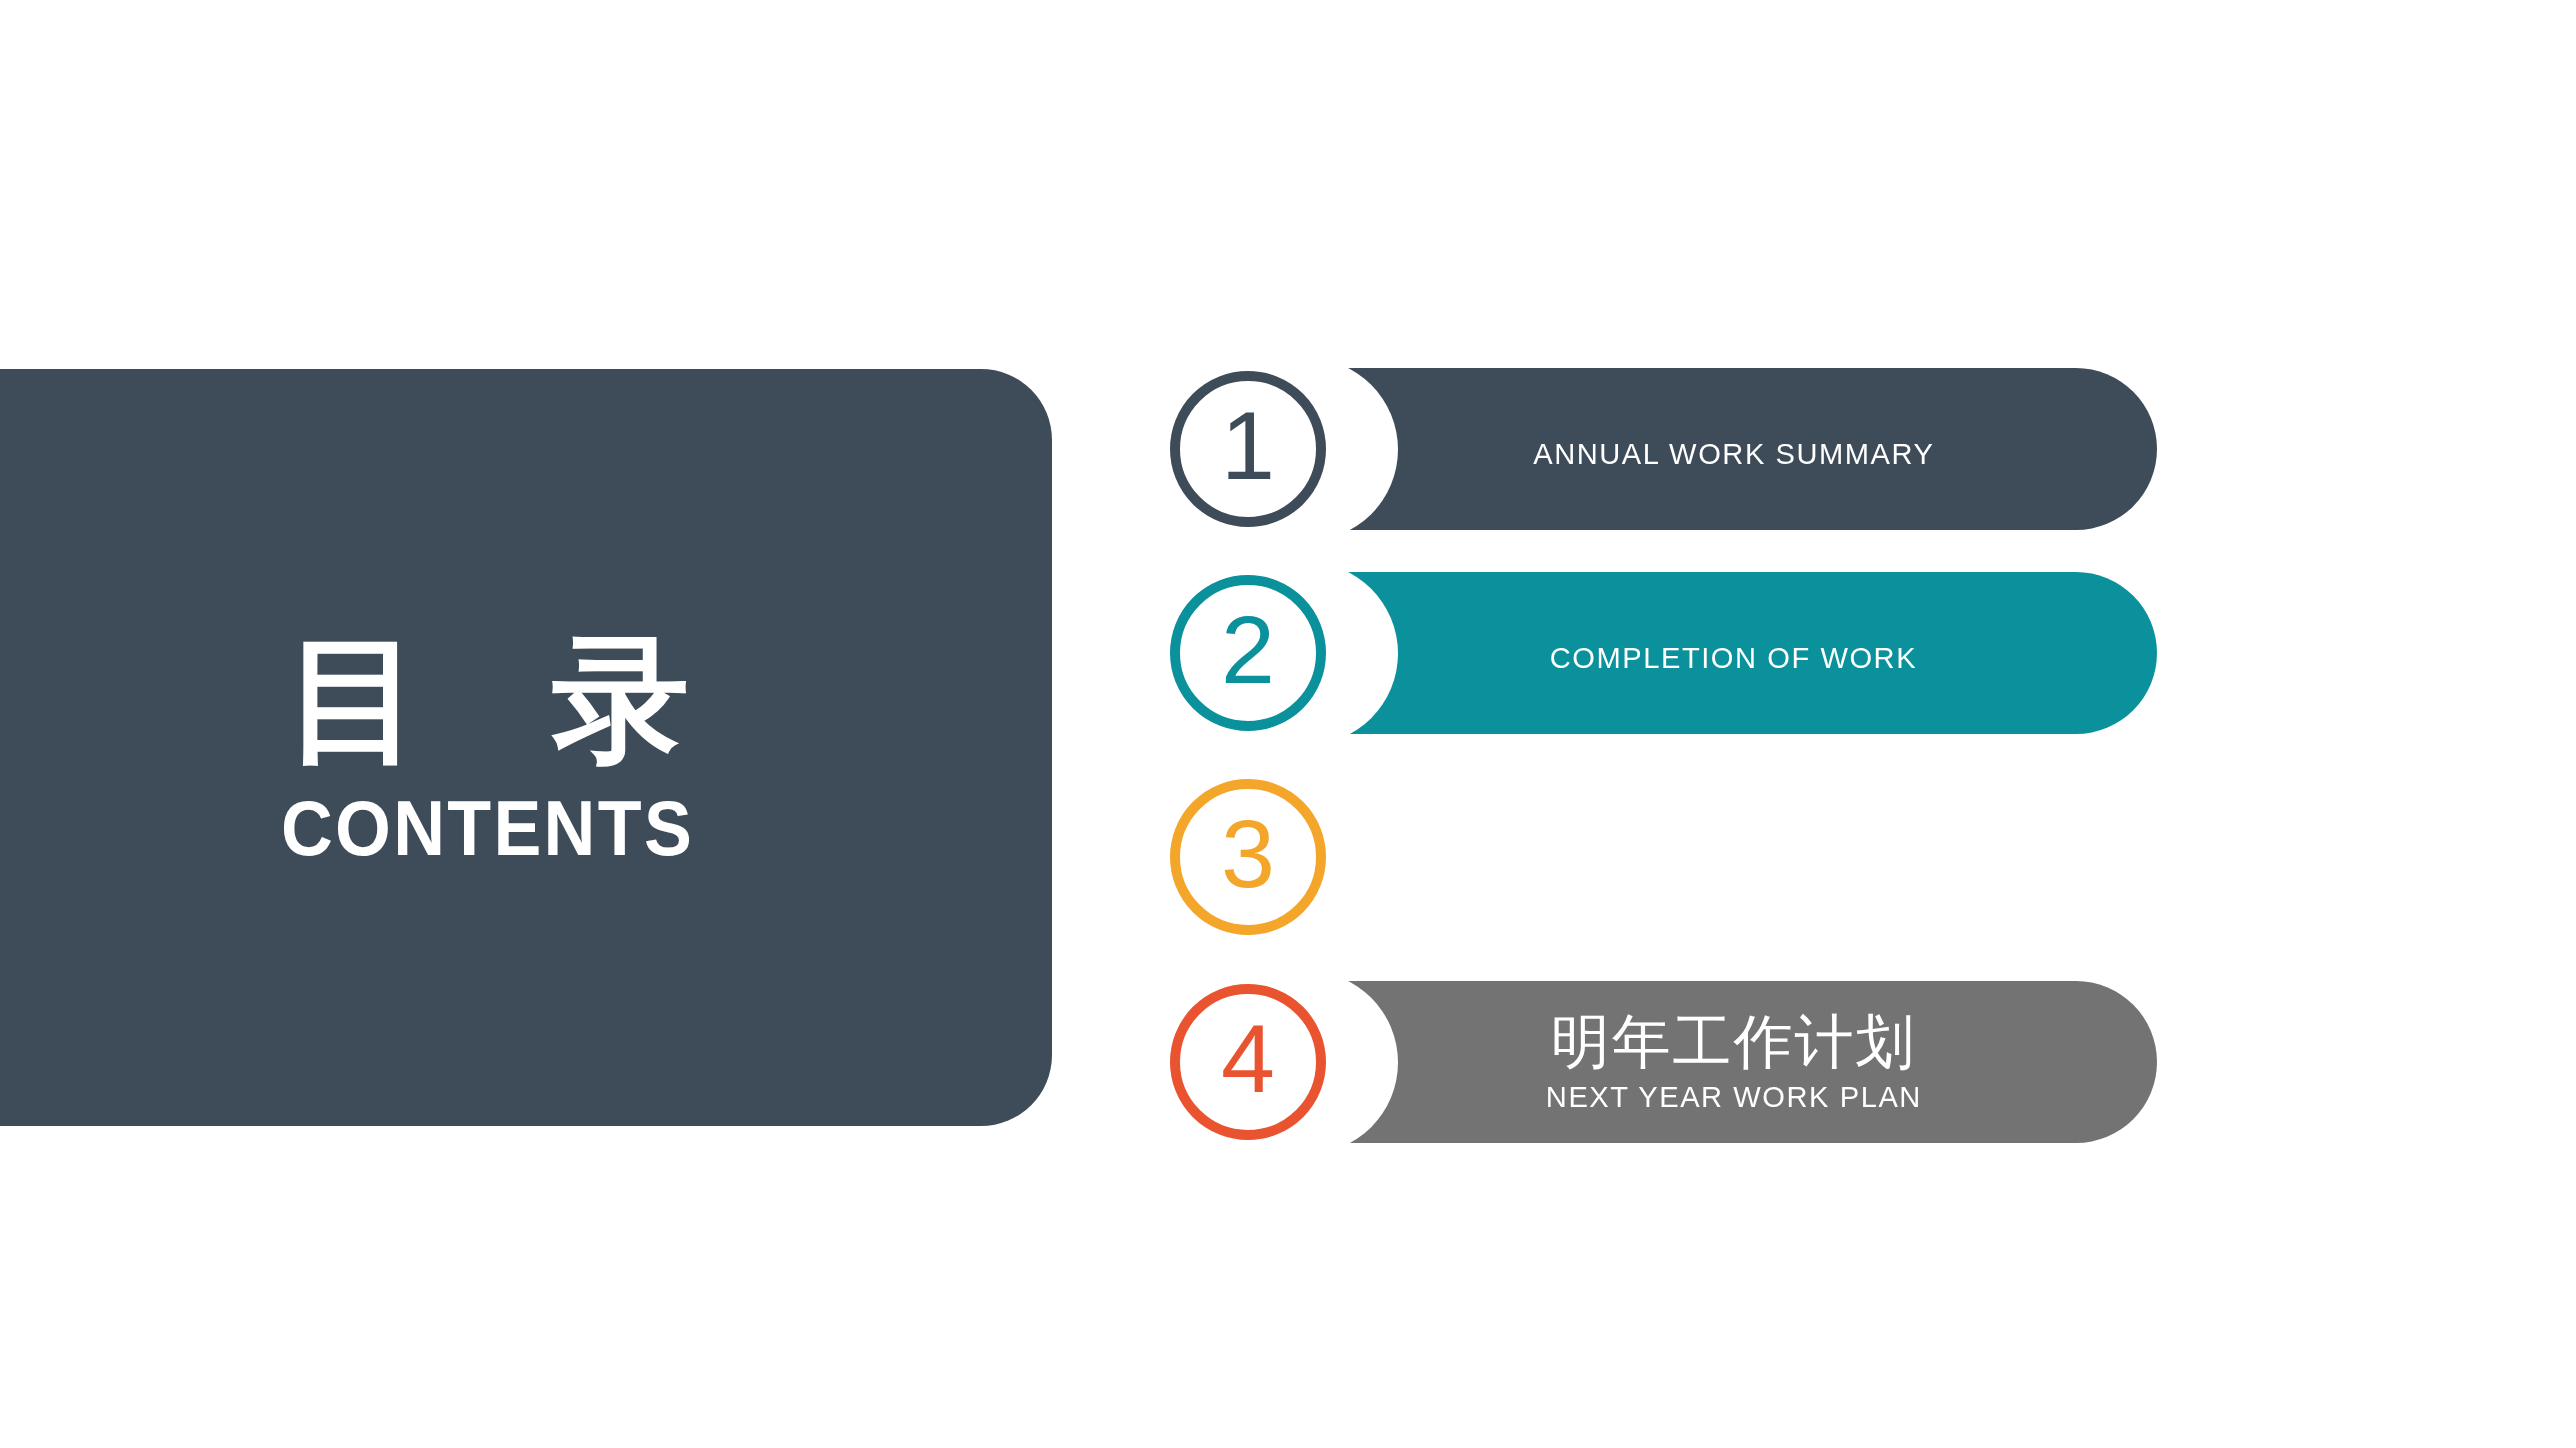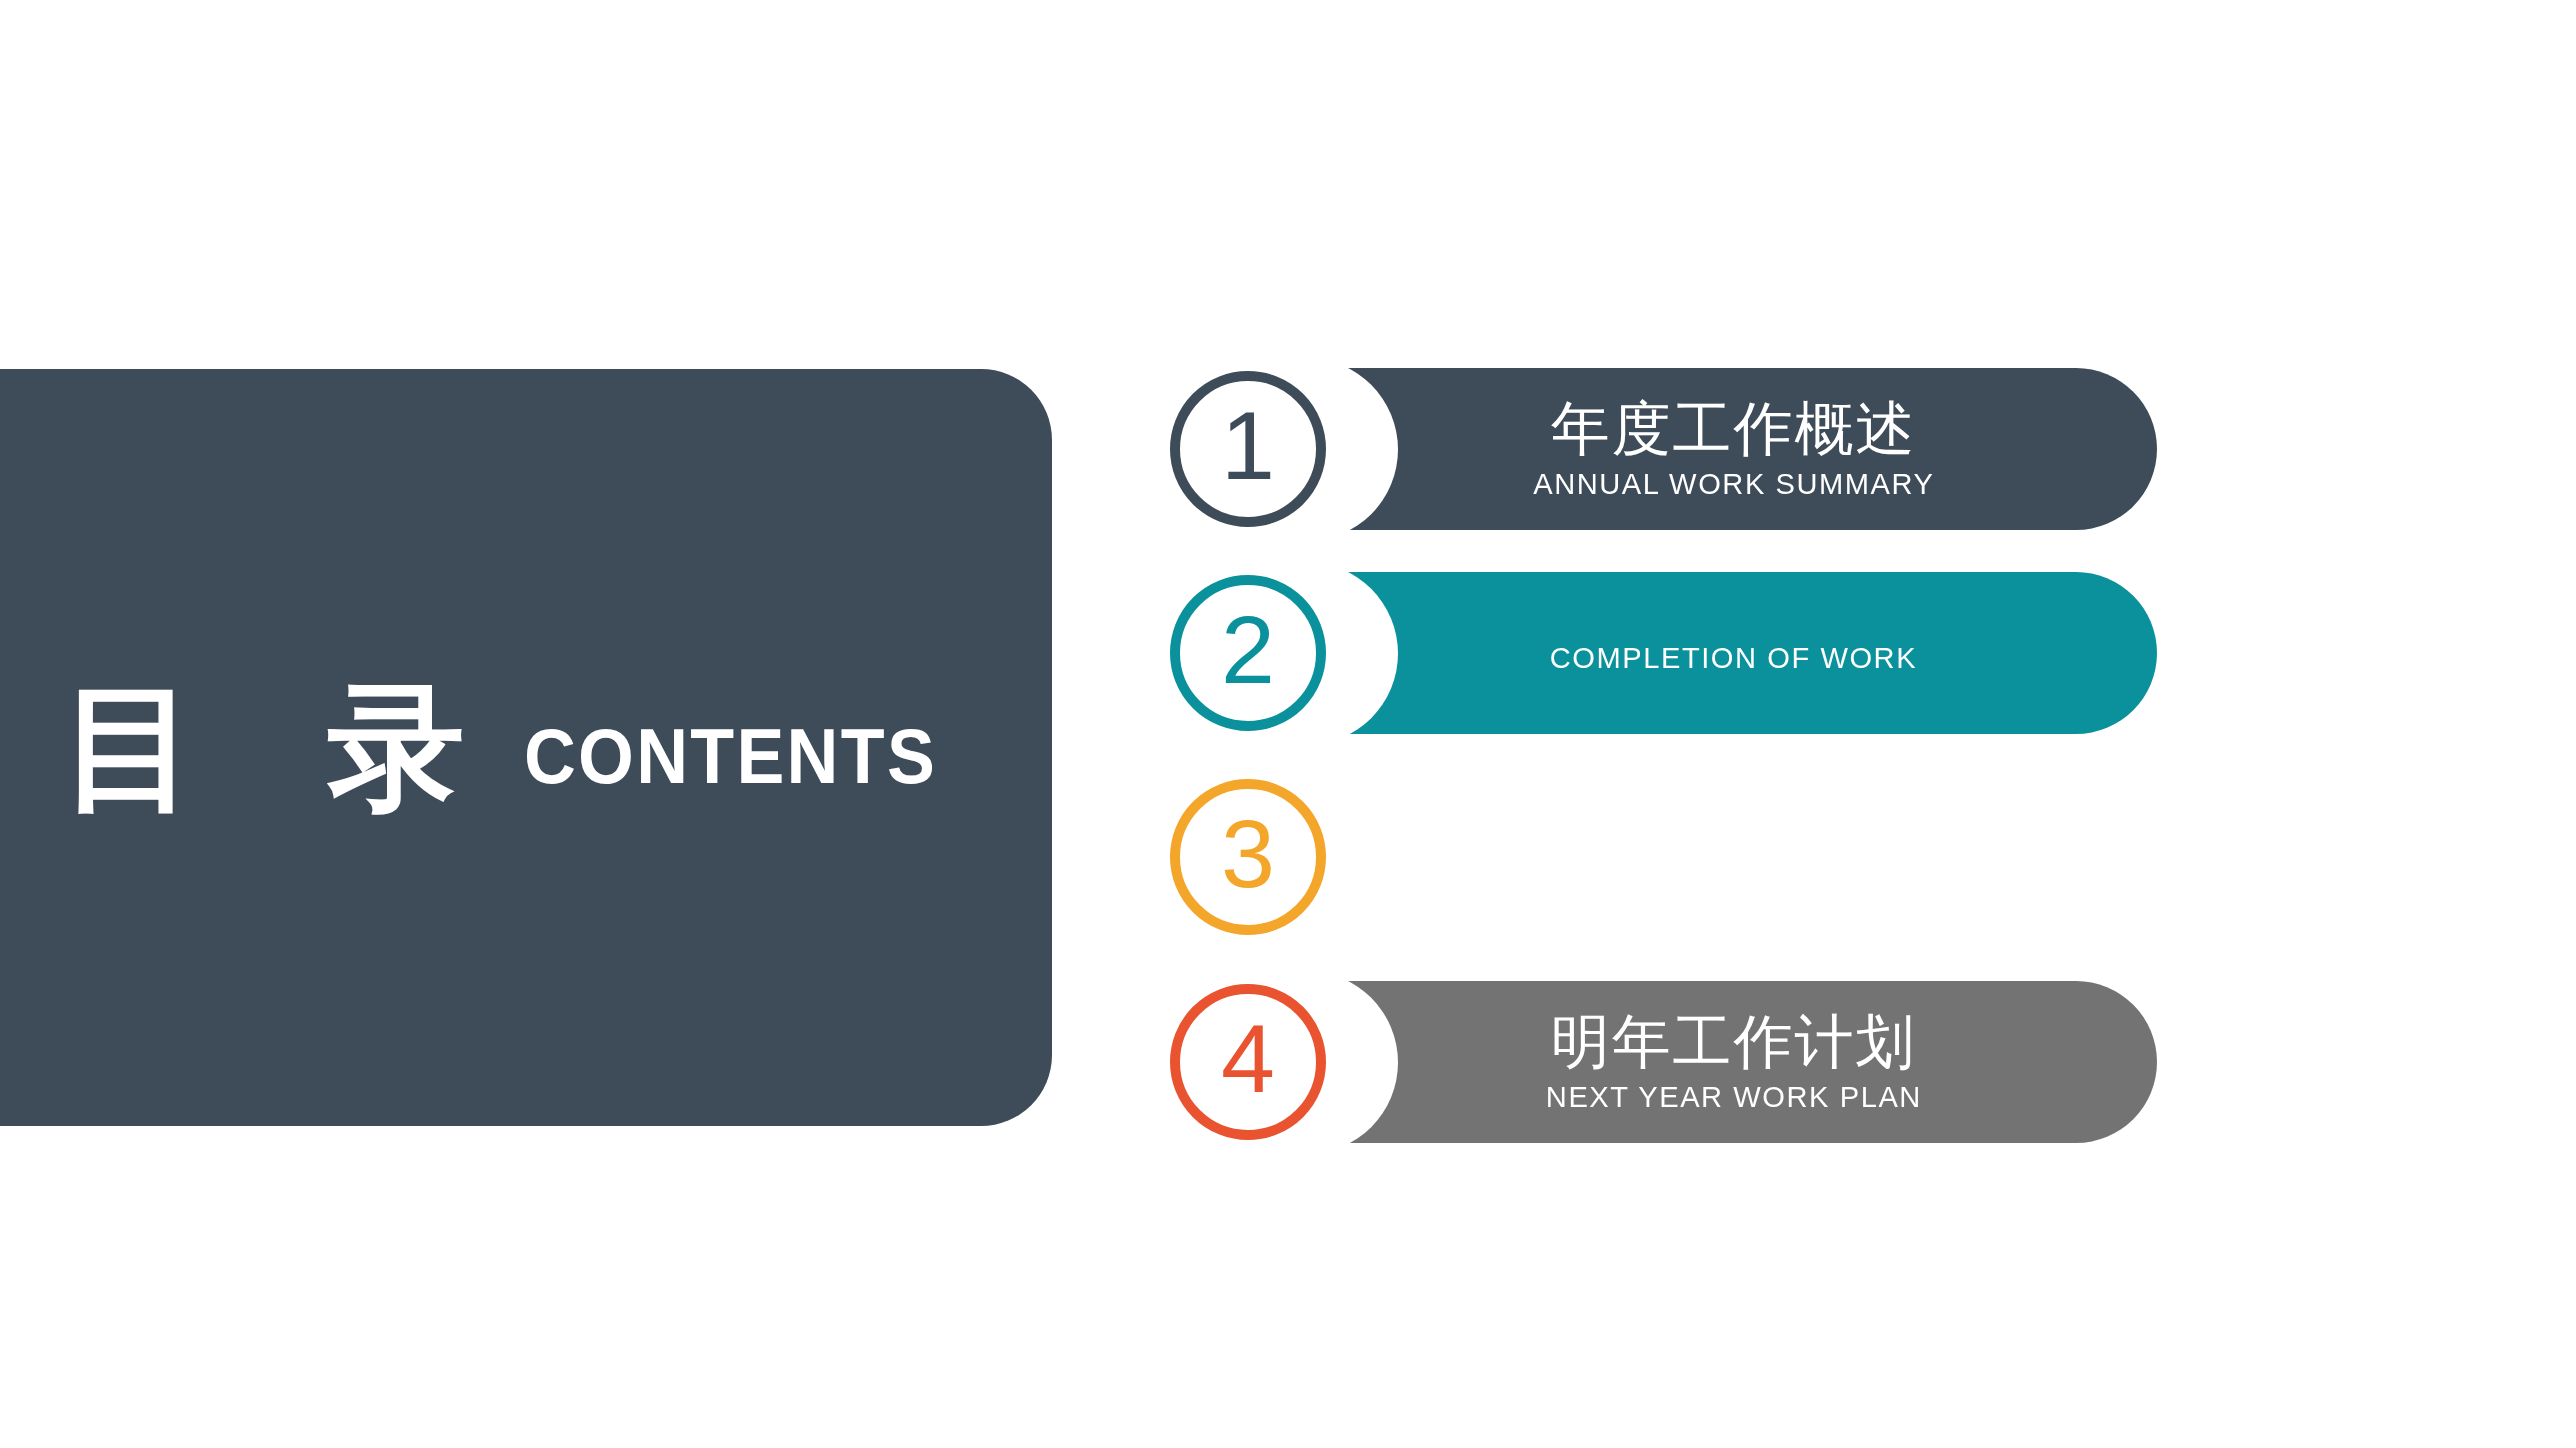--- a/index.html
+++ b/index.html
@@ -30,21 +30,21 @@
     border-radius: 0 71px 71px 0;
   }
 
   .left-panel-inner {
     position: absolute;
     left: 76px;
     top: 0;
     width: 975px;
     height: 757px;
     display: flex;
-    flex-direction: row;
+    flex-direction: column;
     align-items: center;
     justify-content: center;
   }
 
   .title-cn {
     color: #ffffff;
     font-size: 137px;
     font-weight: 700;
     letter-spacing: 41px;
     text-indent: 41px;
@@ -166,21 +166,20 @@
     <div class="left-panel-inner">
       <div class="title-cn">目 录</div>
       <div class="title-en">CONTENTS</div>
     </div>
   </div>
 
   <div class="toc-list">
 
     <div class="toc-row r0">
       <div class="toc-bar" style="background:#3e4b59">
-        <div class="toc-cn">年度工作概述</div>
         <div class="toc-en">ANNUAL WORK SUMMARY</div>
       </div>
       <div class="toc-cut"></div>
       <div class="toc-badge" style="color:#3e4b59">
         <span class="toc-num">1</span>
       </div>
     </div>
 
     <div class="toc-row r1">
       <div class="toc-bar" style="background:#0a919c">

